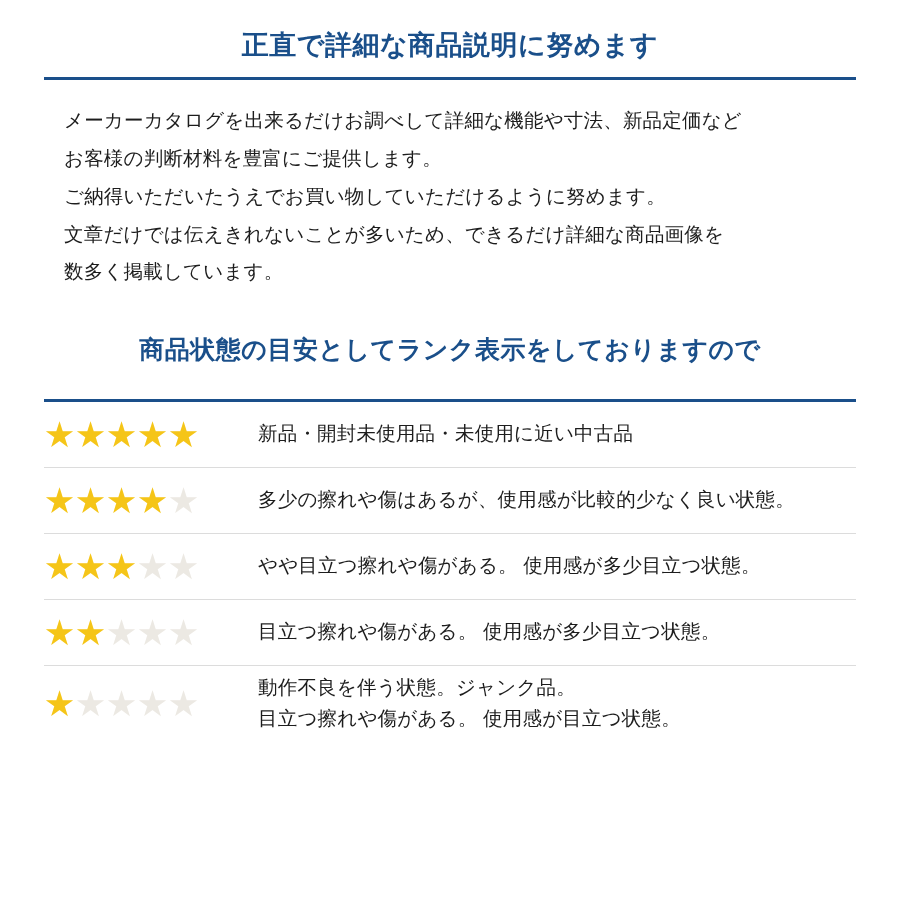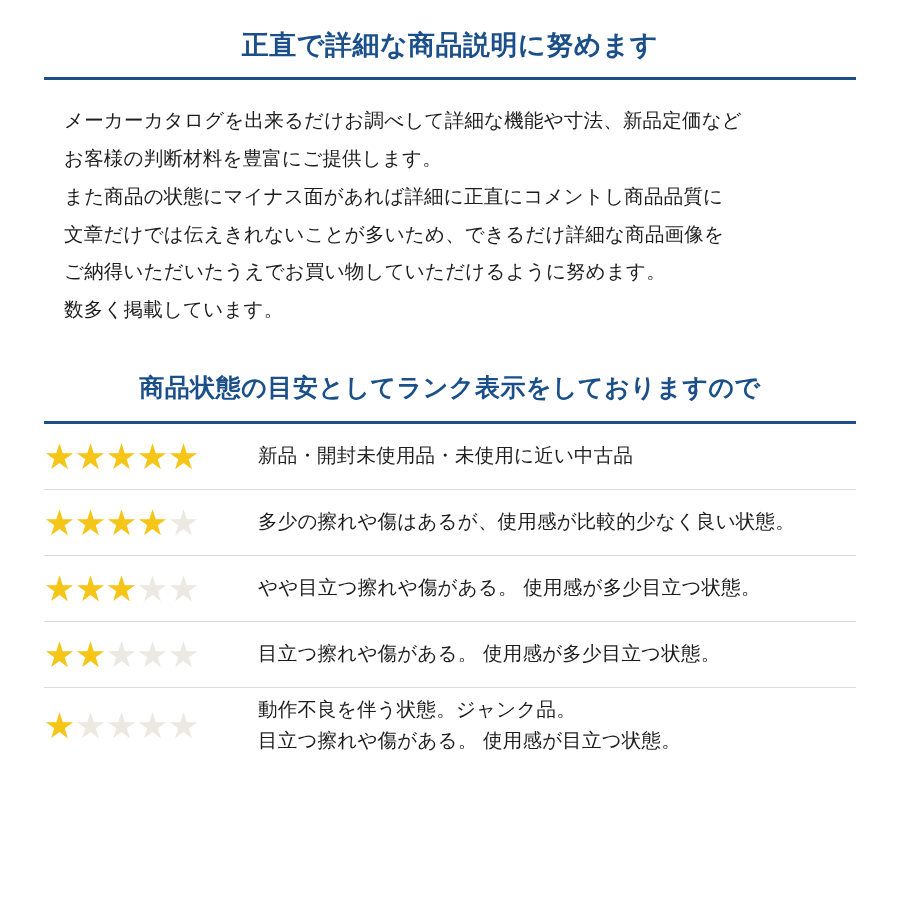--- a/index.html
+++ b/index.html
@@ -54,21 +54,21 @@
     margin: 0;
   }
 
   
   .section2 {
     margin-top: 40px;
   }
   .heading-2 {
     font-size: 25px;
     line-height: 1.5;
-    padding-bottom: 14px;
+    padding-bottom: 30px;
   }
 
   
   .rank-table {
     width: 100%;
     margin-top: 0;
   }
   .rank-row {
     display: flex;
     align-items: center;
@@ -109,23 +109,22 @@
 <body>
 
 <div class="page">
 
   <div class="section1">
     <div class="heading heading-1">正直で詳細な商品説明に努めます</div>
     <div class="rule"></div>
     <div class="body-text">
       <p>メーカーカタログを出来るだけお調べして詳細な機能や寸法、新品定価など</p>
       <p>お客様の判断材料を豊富にご提供します。</p>
-      <p>また商品の状態にマイナス面があれば詳細に正直にコメントし商品品質に</p>
+      <p>ご納得いただいたうえでお買い物していただけるように努めます。</p>
       <p>文章だけでは伝えきれないことが多いため、できるだけ詳細な商品画像を</p>
-      <p>ご納得いただいたうえでお買い物していただけるように努めます。</p>
       <p>数多く掲載しています。</p>
     </div>
   </div>
 
   <div class="section2">
     <div class="heading heading-2">
       <div>商品状態の目安としてランク表示をしておりますので</div>
     </div>
     <div class="rule"></div>
 

